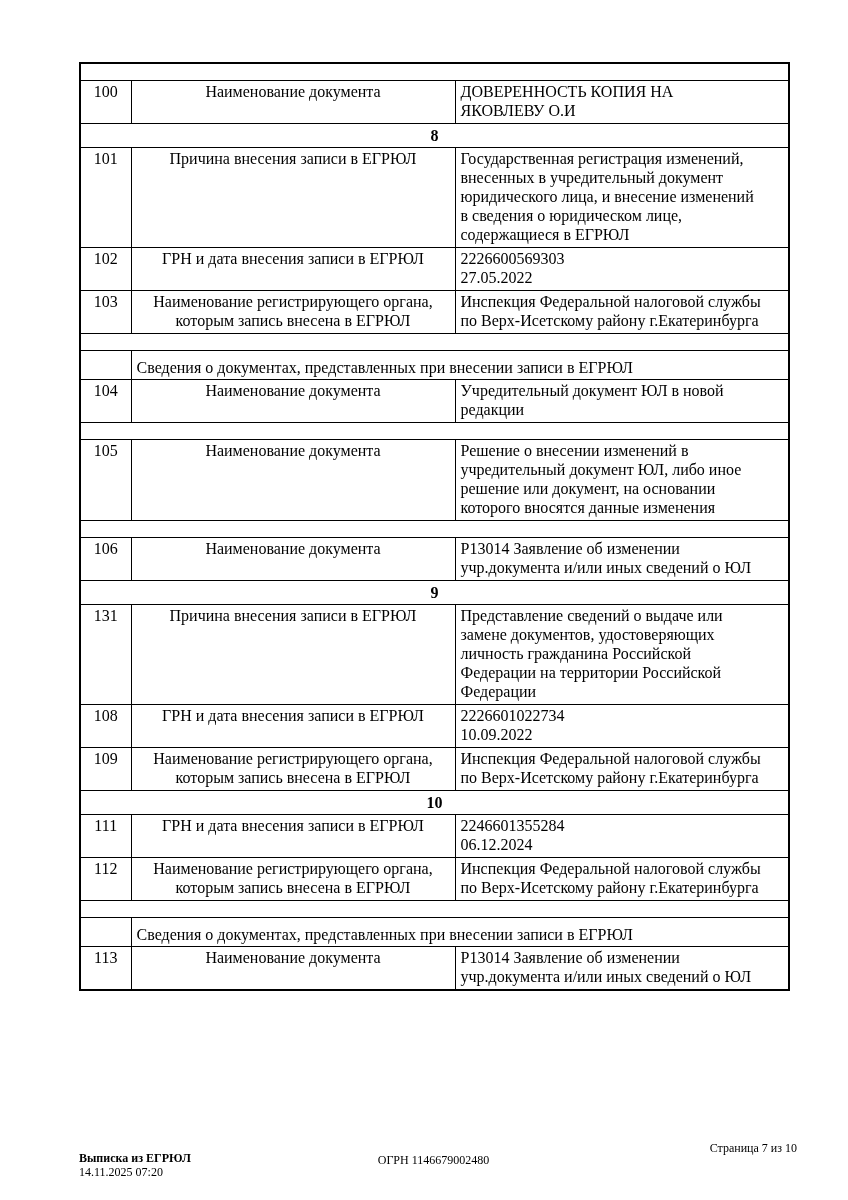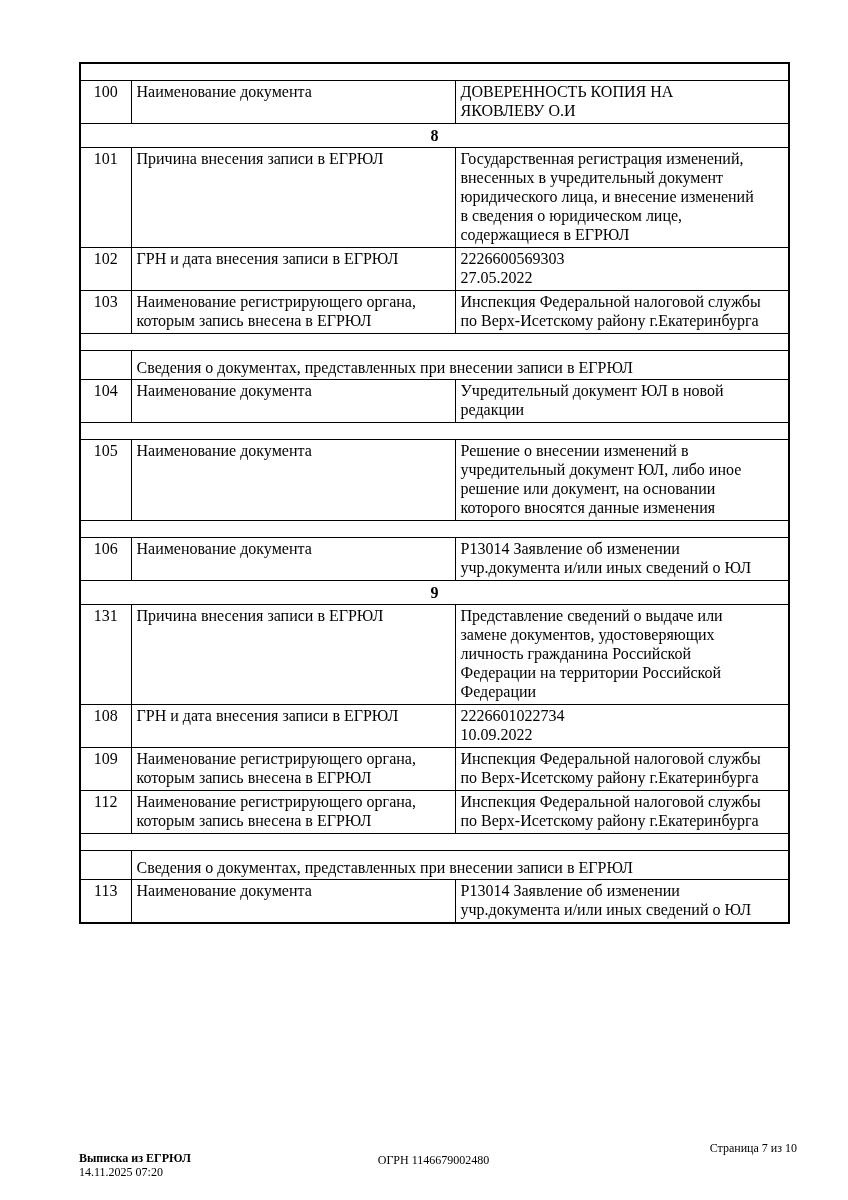--- a/index.html
+++ b/index.html
@@ -37,21 +37,21 @@
   col.c-value { width: 334px; }
 
   tr.spacer-row td { height: 17px; padding: 0; }
   tr.section-row td {
     text-align: center;
     font-weight: bold;
     padding: 2px 0 2px 0;
   }
   tr.subheader-row td { padding-top: 7px; padding-bottom: 2px; }
   td.num   { text-align: center; padding-left: 1px; padding-right: 1px; }
-  td.label { white-space: pre-line; }
+  td.label { white-space: pre-line; text-align: center; }
   td.value { white-space: pre-line; }
 
   .footer {
     position: absolute;
     left: 0; top: 1139px;
     width: 848px;
     font-size: 12px;
     line-height: 14px;
   }
   .footer-left {
@@ -163,20 +163,29 @@
           <td class="label">ГРН и дата внесения записи в ЕГРЮЛ</td>
           <td class="value">2226601022734
 10.09.2022</td>
         </tr>
         <tr>
           <td class="num">109</td>
           <td class="label">Наименование регистрирующего органа,
 которым запись внесена в ЕГРЮЛ</td>
           <td class="value">Инспекция Федеральной налоговой службы
 по Верх-Исетскому району г.Екатеринбурга</td>
+        </tr>
+        <tr class="section-row">
+          <td colspan="3">10</td>
+        </tr>
+        <tr>
+          <td class="num">111</td>
+          <td class="label">ГРН и дата внесения записи в ЕГРЮЛ</td>
+          <td class="value">2246601355284
+06.12.2024</td>
         </tr>
         <tr>
           <td class="num">112</td>
           <td class="label">Наименование регистрирующего органа,
 которым запись внесена в ЕГРЮЛ</td>
           <td class="value">Инспекция Федеральной налоговой службы
 по Верх-Исетскому району г.Екатеринбурга</td>
         </tr>
         <tr class="spacer-row">
           <td colspan="3"></td>

